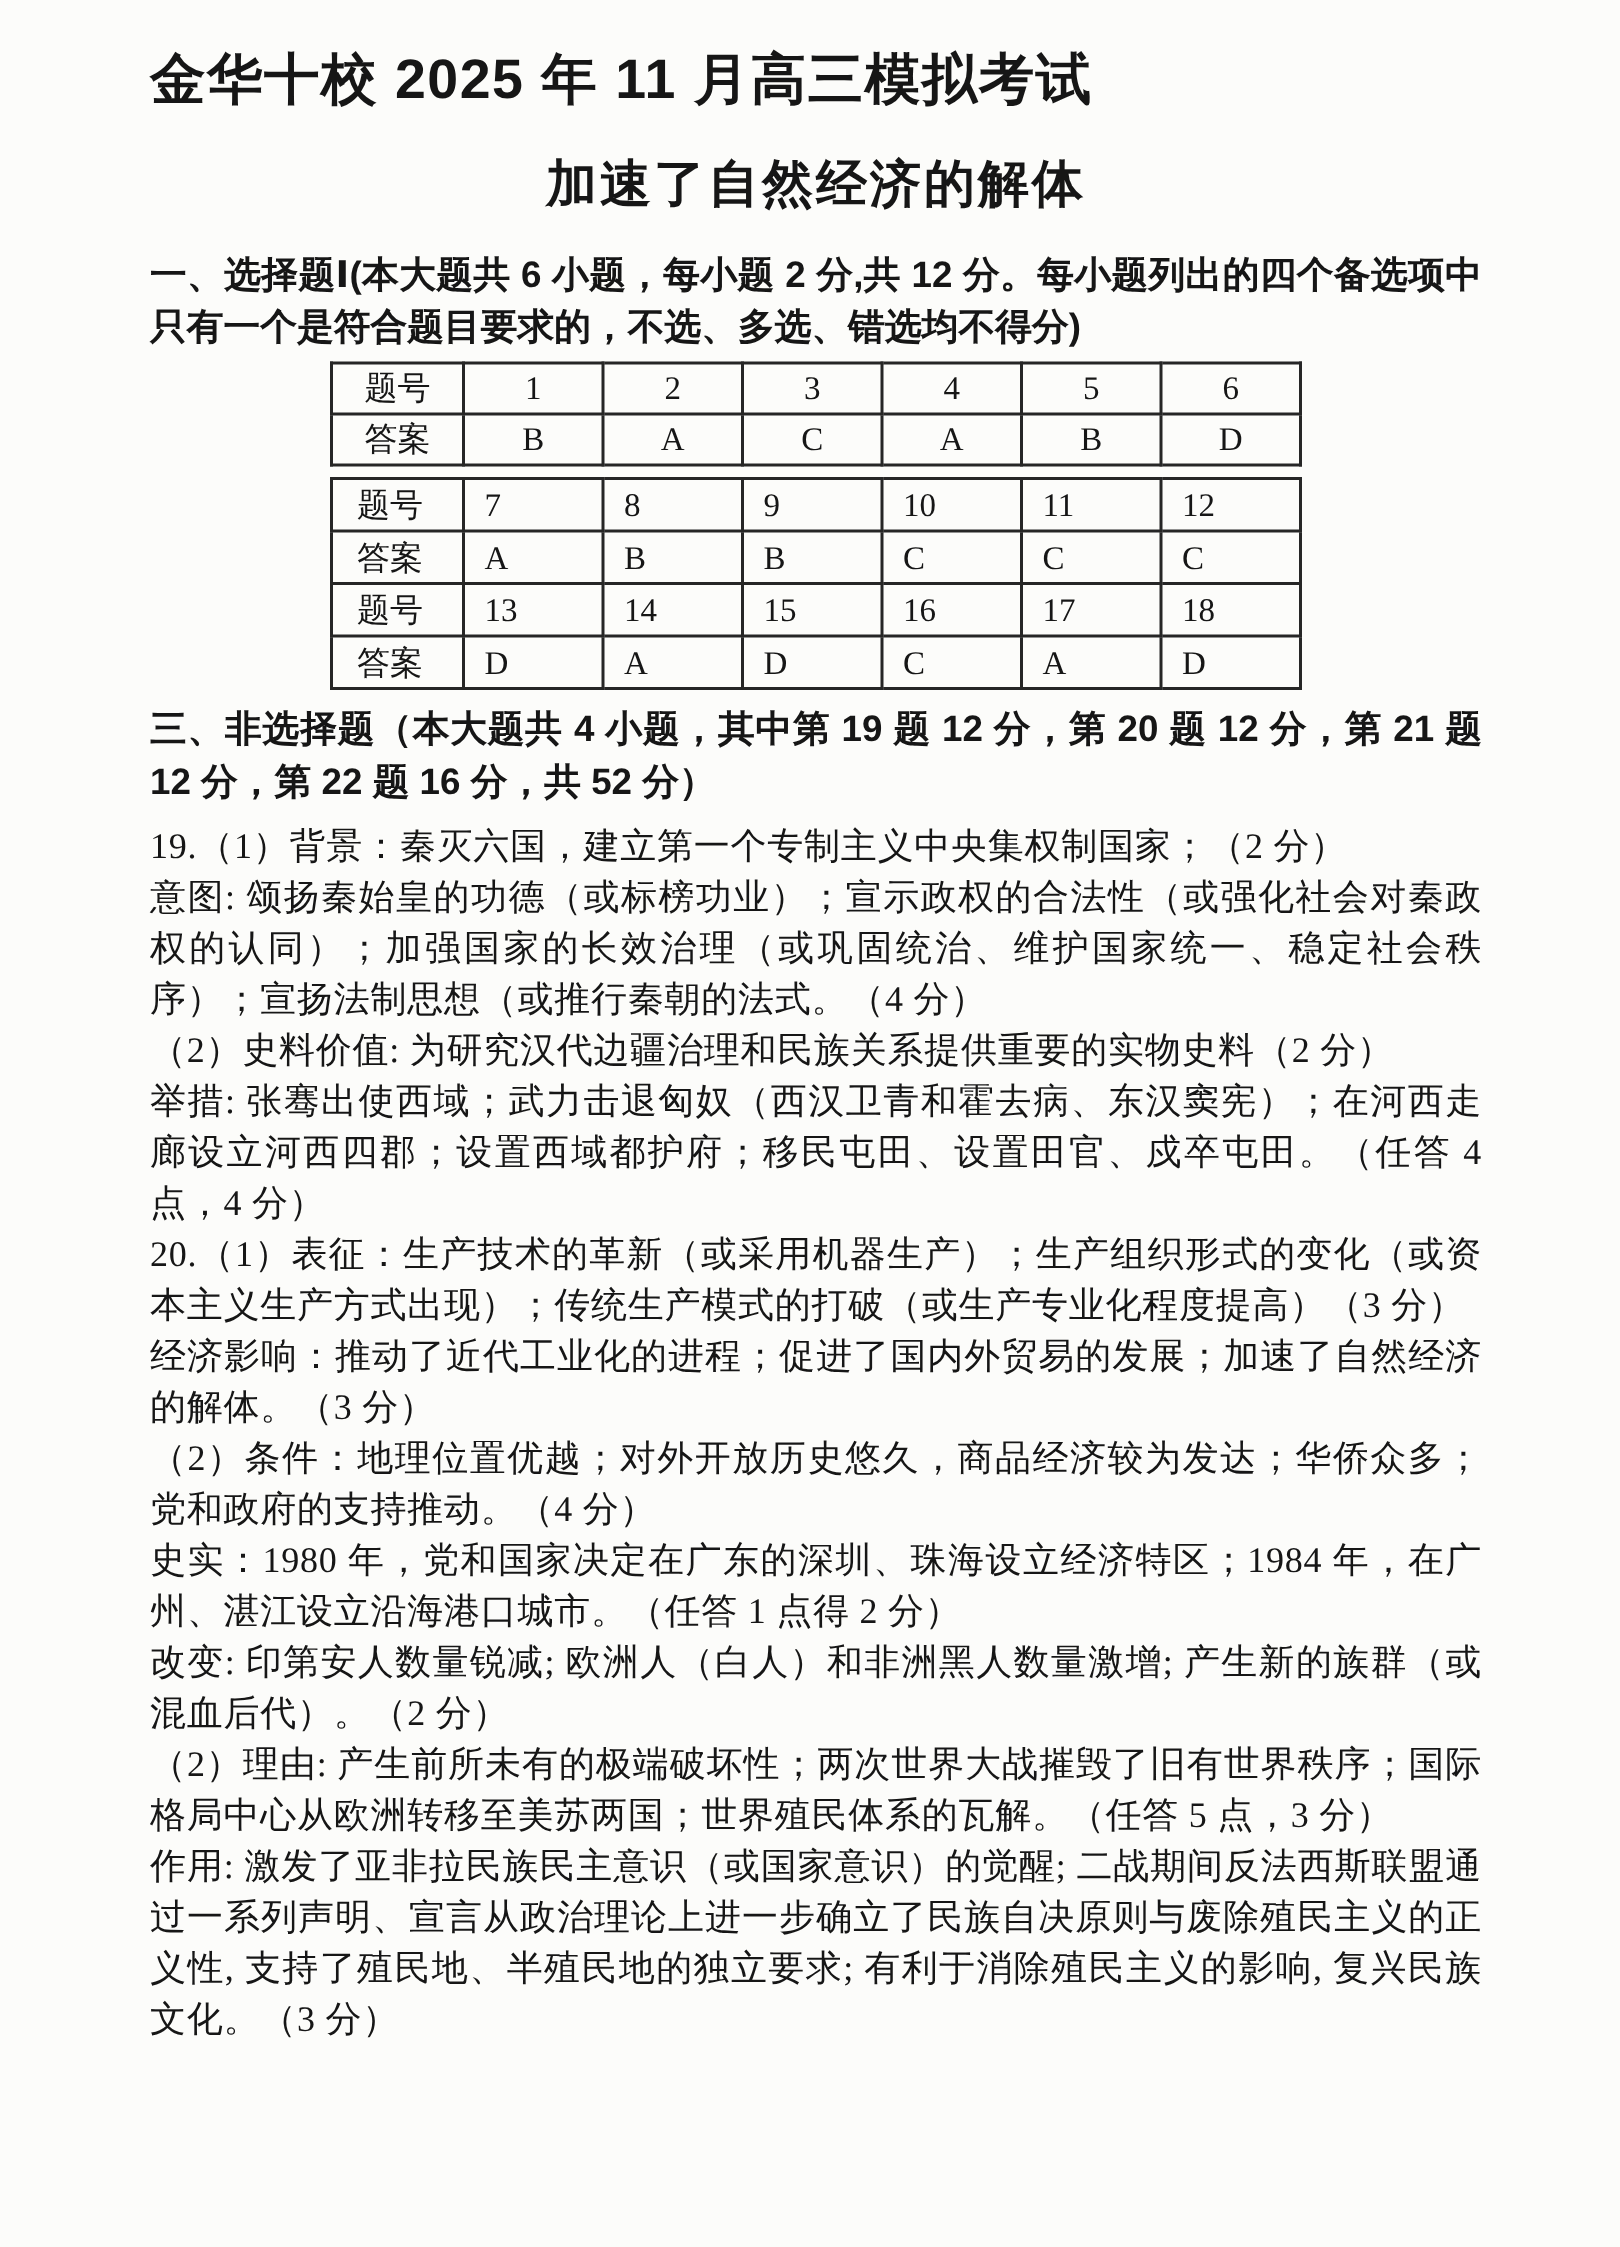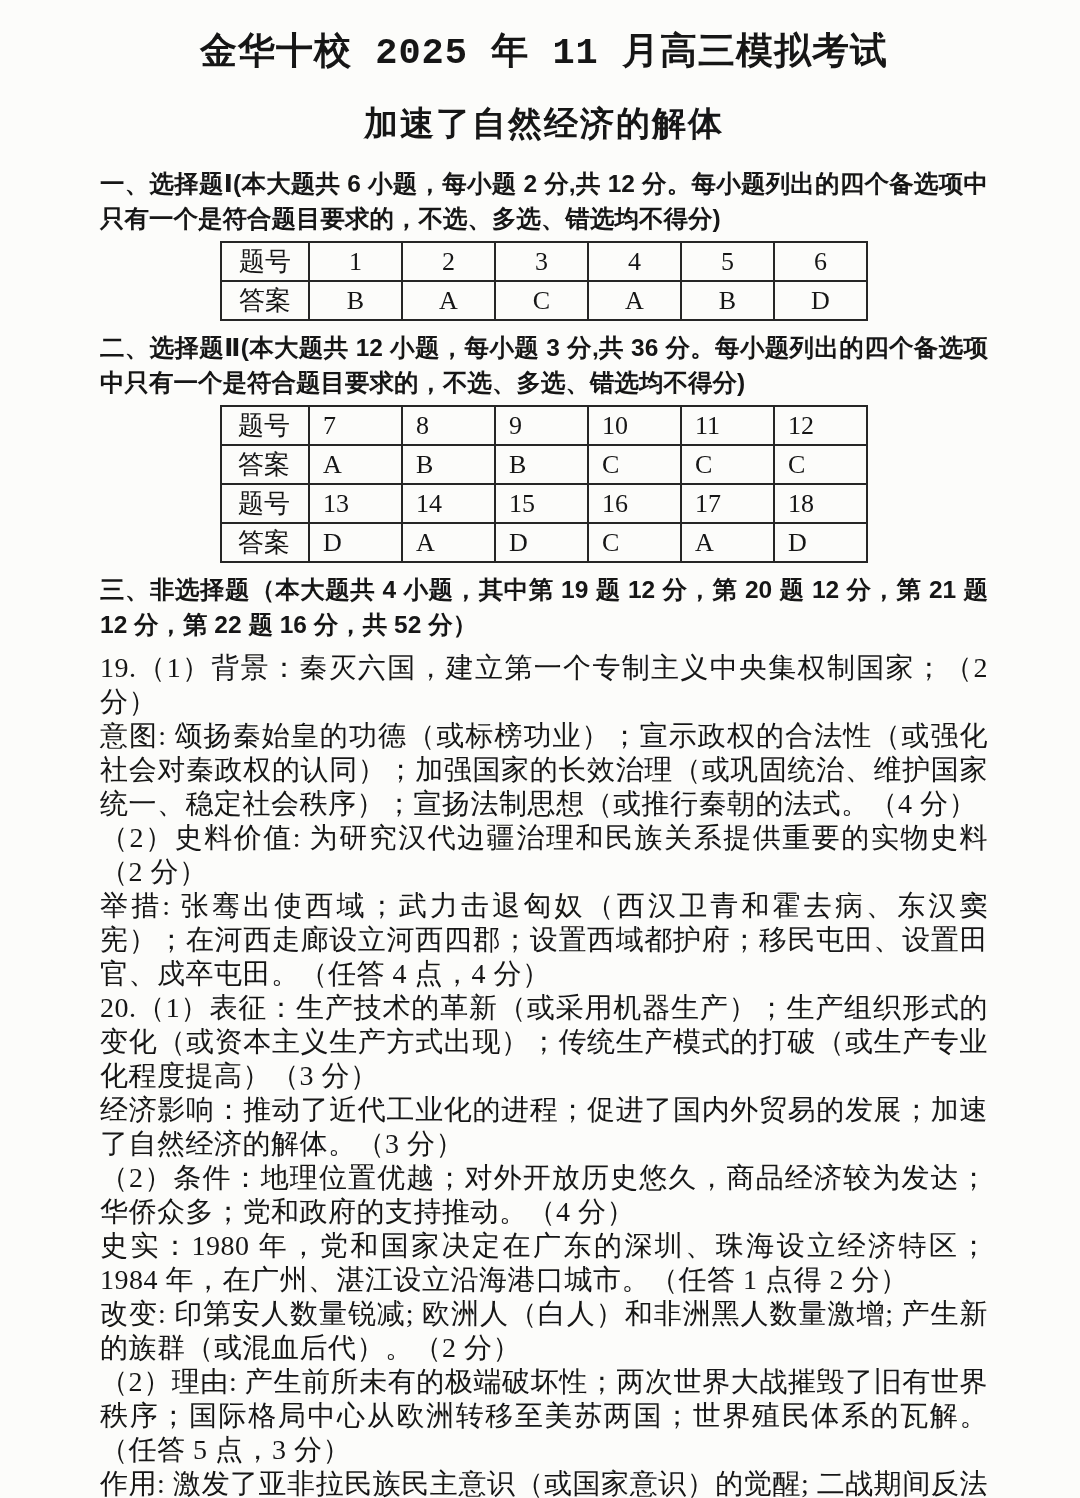--- a/index.html
+++ b/index.html
@@ -8,25 +8,25 @@
     width:1080px;height:1498px;
     margin:0 auto;
     background:#fcfcfa;
     box-sizing:border-box;
     padding:24px 92px 0 100px;
     overflow:hidden;
     color:#161616;
     font-family:"Liberation Serif","DejaVu Serif",serif;
   }
   .doc-title{
-    font-family:Liberation Mono, monospace;
+    font-family:Liberation Sans, sans-serif;
     font-weight:bold;
     font-size:37px;
     line-height:46px;
-    text-align:center;
+    text-align:left;
     margin:6px 0 0 0;
     letter-spacing:1px;
   }
   .doc-subtitle{
     font-family:"Liberation Sans","DejaVu Sans",sans-serif;
     font-weight:bold;
     font-size:34px;
     line-height:42px;
     text-align:center;
     margin:26px 0 0 0;
@@ -42,32 +42,32 @@
   }
   .sec-heading.first{margin-top:22px;}
   .sec-heading.mid{margin-top:9px;}
   .ans-table{
     border-collapse:collapse;
     margin:5px auto 7px auto;
     table-layout:fixed;
   }
   .ans-table td{
     border:2px solid #262626;
-    font-size:26px;
+    font-size:22px;
     overflow:hidden;
     white-space:nowrap;
   }
   .ans-table col.label-col{width:88px;}
   .ans-table col.data-col{width:93px;}
   .t1 td{height:30px;text-align:center;}
   .t2 td{height:31px;text-align:left;padding-left:13px;}
   .t2 td:first-child{padding-left:16px;}
   .body-block{margin-top:9px;}
   .body-line{
-    font-size:28px;
+    font-size:24px;
     line-height:34px;
     margin:0;
     text-align:justify;
     letter-spacing:0.5px;
   }
   .body-line.gap{margin-top:36px;}
 </style>
 </head>
 <body>
 
@@ -102,21 +102,20 @@
           <td>B</td>
           <td>A</td>
           <td>C</td>
           <td>A</td>
           <td>B</td>
           <td>D</td>
         </tr>
       </tbody>
   </table>
 
-  <p class="sec-heading mid">二、选择题Ⅱ(本大题共 12 小题，每小题 3 分,共 36 分。每小题列出的四个备选项中只有一个是符合题目要求的，不选、多选、错选均不得分)</p>
   <table class="ans-table t2">
     <colgroup>
       <col class="label-col">
         <col class="data-col">
         <col class="data-col">
         <col class="data-col">
         <col class="data-col">
         <col class="data-col">
         <col class="data-col">
     </colgroup>

